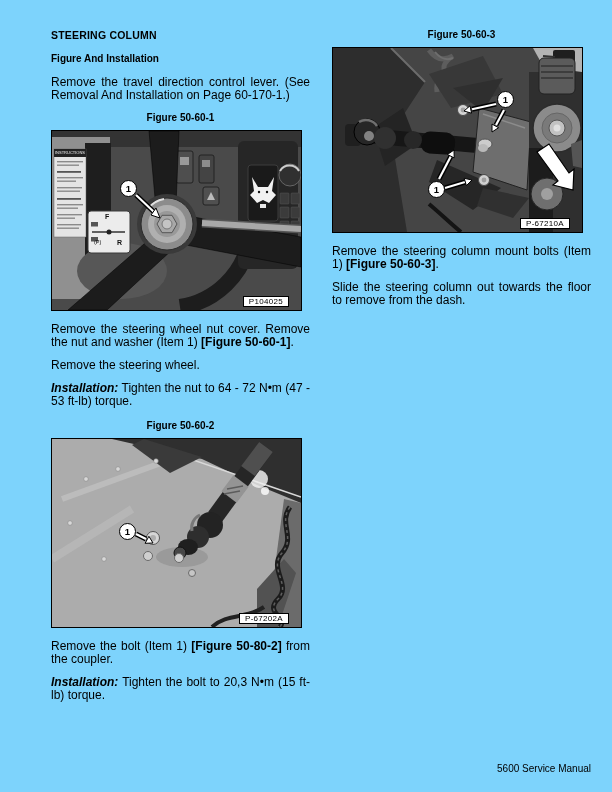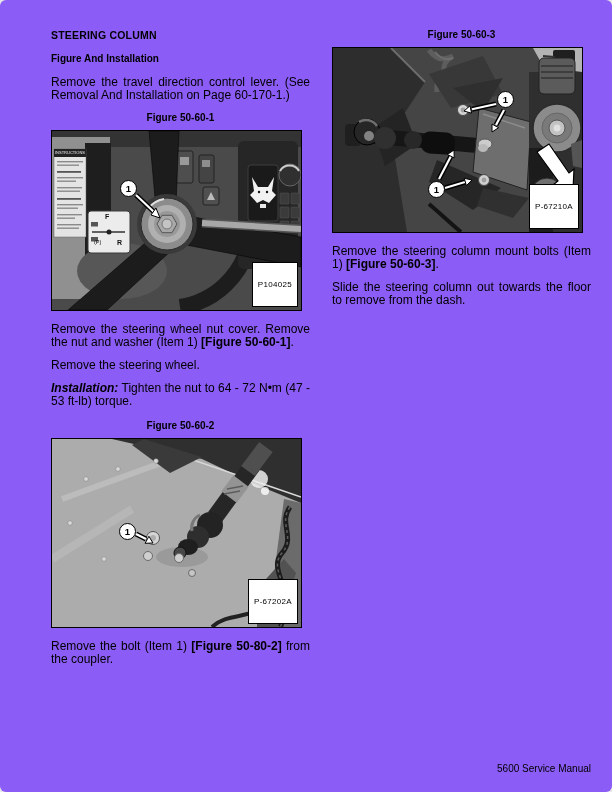--- a/index.html
+++ b/index.html
@@ -1,38 +1,38 @@
 <!DOCTYPE html>
 <html><head>
 <meta charset="utf-8">
 <style>
   html,body{margin:0;padding:0;background:#e8e8e8;}
-  .page{position:relative;width:612px;height:792px;background:#8b5cf6;
-        font-family:"Liberation Sans",sans-serif;color:#000;overflow:hidden;margin:0 auto;border-radius:6px;}
+  .page{position:relative;width:612px;height:792px;background:#7dd3fc;
+        font-family:"Liberation Sans",sans-serif;color:#000;overflow:hidden;margin:0 auto;}
   .col{position:absolute;top:29px;width:259px;}
   .col-left{left:51px;}
   .col-right{left:332px;}
   .h-title{font-size:10.5px;font-weight:bold;margin:0 0 12px;letter-spacing:.2px;}
   .h-sub{font-size:10px;font-weight:bold;margin:0 0 12px;}
   .h-fig{font-size:10px;font-weight:bold;margin:0 0 7px;text-align:center;}
   p{font-size:12px;line-height:13px;margin:0 0 10px;}
   p.j{text-align:justify;}
   p.mb12{margin-bottom:12px;}
   .b{font-weight:bold;}
   .bi{font-weight:bold;font-style:italic;margin-top:12px;}
   figure{position:relative;margin:0 0 12px;border:1px solid #000;background:#777;padding:0;}
   .fig1{width:249px;height:179px;}
   .fig2{width:249px;height:188px;}
   .fig3{width:249px;height:184px;}
   figure svg{display:block;width:100%;height:100%;}
   .callout{position:absolute;width:17px;height:17px;box-sizing:border-box;border:1.5px solid #000;
            border-radius:50%;background:#fff;font-size:9.5px;font-weight:bold;
            display:flex;align-items:center;justify-content:center;z-index:3;}
-  .photo-id{position:absolute;right:3px;bottom:3px;background:#fff;border:1px solid #000;
-            font-size:8px;padding:17px 5px;letter-spacing:.3px;z-index:3;margin-left:44px;}
+  .photo-id{position:absolute;right:12px;bottom:3px;background:#fff;border:1px solid #000;
+            font-size:8px;padding:0 5px;letter-spacing:.3px;z-index:3;margin-left:44px;}
   .ov{position:absolute;line-height:1;z-index:2;}
   .ov-instr{left:3px;top:19.5px;width:30px;font-size:4px;color:#eee;letter-spacing:0;}
   .ov-f{left:53px;top:82px;font-size:7px;font-weight:bold;color:#111;}
   .ov-r{left:65px;top:108px;font-size:7px;font-weight:bold;color:#111;}
   .ov-p{left:42px;top:109px;font-size:5.5px;color:#111;}
   .footer-center{position:absolute;top:798px;left:332px;transform:translateX(-50%);
                  font-size:10px;font-weight:bold;}
   .footer-right{position:absolute;top:763px;right:21px;font-size:10px;font-weight:normal;}
 </style>
 </head>
@@ -187,20 +187,21 @@
         <line x1="84" y1="95" x2="94" y2="100" stroke="#000" stroke-width="5"></line>
         <line x1="84" y1="95" x2="94" y2="100" stroke="#fff" stroke-width="2.2"></line>
         <polygon points="101,104 93.1,104.3 96.9,97.3" fill="#fff" stroke="#000" stroke-width="1"></polygon>
       </svg>
       <div class="callout" style="left:67px;top:84px;">1</div>
       <div class="photo-id">P-67202A</div>
     </figure>
 
     <p class="j"><span>Remove the bolt (Item 1) </span><span class="b">[Figure 50-80-2]</span><span> from the coupler.</span></p>
 
+    <p class="j"><span class="bi">Installation:</span><span> Tighten the bolt to 20,3 N•m (15 ft-lb) torque.</span></p>
   </div>
 
   <div class="col col-right">
     <div class="h-fig">Figure 50-60-3</div>
 
     <figure class="fig3">
       <svg viewBox="0 0 249 184">
         <rect width="249" height="184" fill="#454545"></rect>
         <polygon points="200,0 249,0 249,24 210,18" fill="#b3b3b3"></polygon>
         <rect x="220" y="2" width="22" height="12" rx="2" fill="#1f1f1f"></rect>

